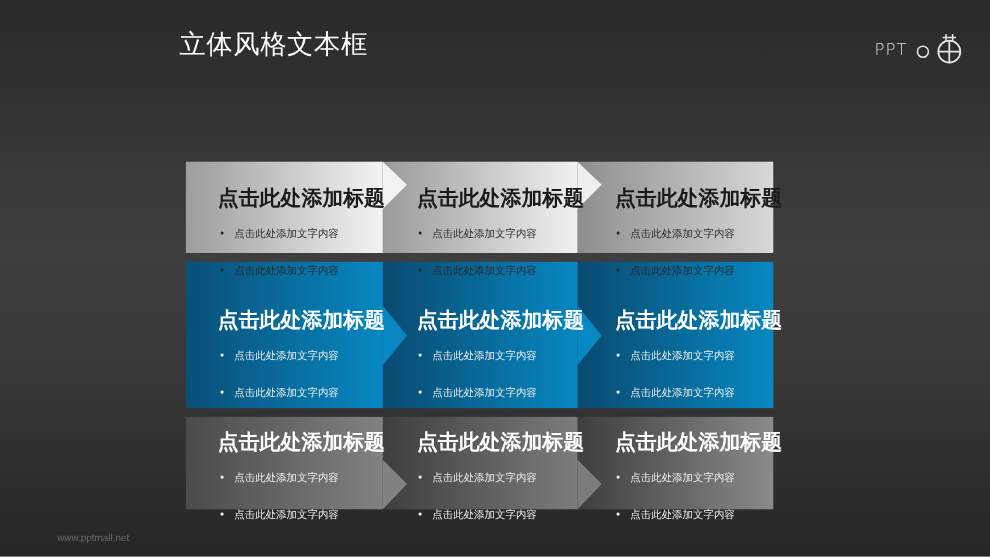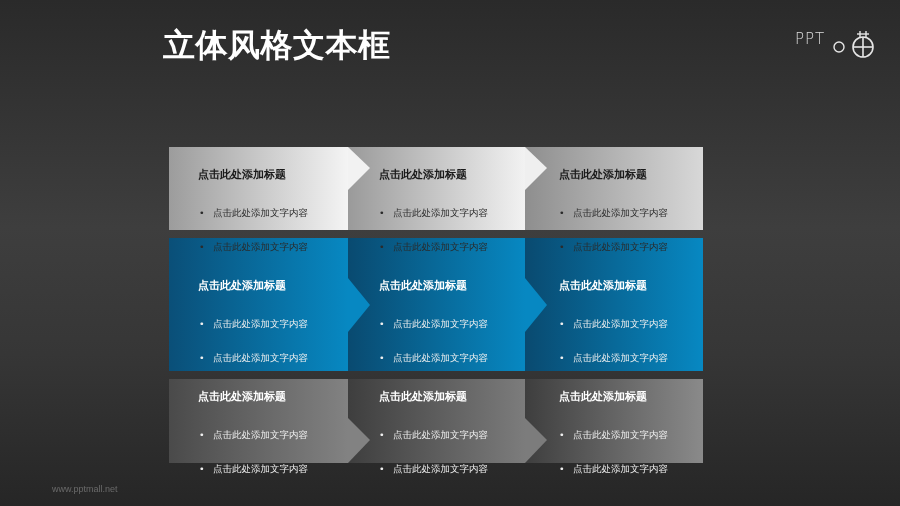--- a/index.html
+++ b/index.html
@@ -1,25 +1,25 @@
 <!DOCTYPE html>
 <html><head>
 <meta charset="utf-8">
 <style>
   html,body{margin:0;padding:0;}
   body{width:900px;height:506px;overflow:hidden;position:relative;
     background:linear-gradient(180deg,#2a2a2a 0%,#3e3e3e 45%,#363636 70%,#262626 100%);
     font-family:"DejaVu Sans","Liberation Sans",sans-serif;}
-  .title{position:absolute;left:163px;top:24px;color:#fff;font-size:32px;font-weight:bold;letter-spacing:0.5px;}
-  .logo{position:absolute;left:795px;top:30px;display:flex;align-items:flex-start;color:#e6e6e6;}
+  .title{position:absolute;left:163px;top:24px;color:#fff;font-size:24px;font-weight:normal;letter-spacing:0.5px;}
+  .logo{position:absolute;left:795px;top:30px;display:flex;align-items:center;color:#e6e6e6;}
   .logo-text{font-size:15px;letter-spacing:1px;font-family:"DejaVu Sans",sans-serif;font-weight:200;color:#ddd;}
   .footer{position:absolute;left:52px;top:484px;font-size:9px;color:#6a6a6a;font-family:"Liberation Sans",sans-serif;}
   .diagram{position:absolute;left:0;top:0;width:900px;height:506px;}
   .cell{position:absolute;box-sizing:border-box;}
-  .cell .ttl{position:absolute;font-size:11px;font-weight:bold;white-space:nowrap;text-align:right;}
+  .cell .ttl{position:absolute;font-size:19px;font-weight:bold;white-space:nowrap;text-align:right;}
   .cell ul{position:absolute;margin:0;padding:0;list-style:none;font-size:9.5px;}
   .cell li{height:18px;line-height:18px;white-space:nowrap;margin-top:16px;}
   .cell li .dot{display:inline-block;width:14px;}
   .light .ttl{color:#1a1a1a;}
   .light li{color:#2a2a2a;}
   .blue .ttl,.gray .ttl{color:#fff;}
   .blue li,.gray li{color:#f0f0f0;}
 </style>
 </head>
 <body>

